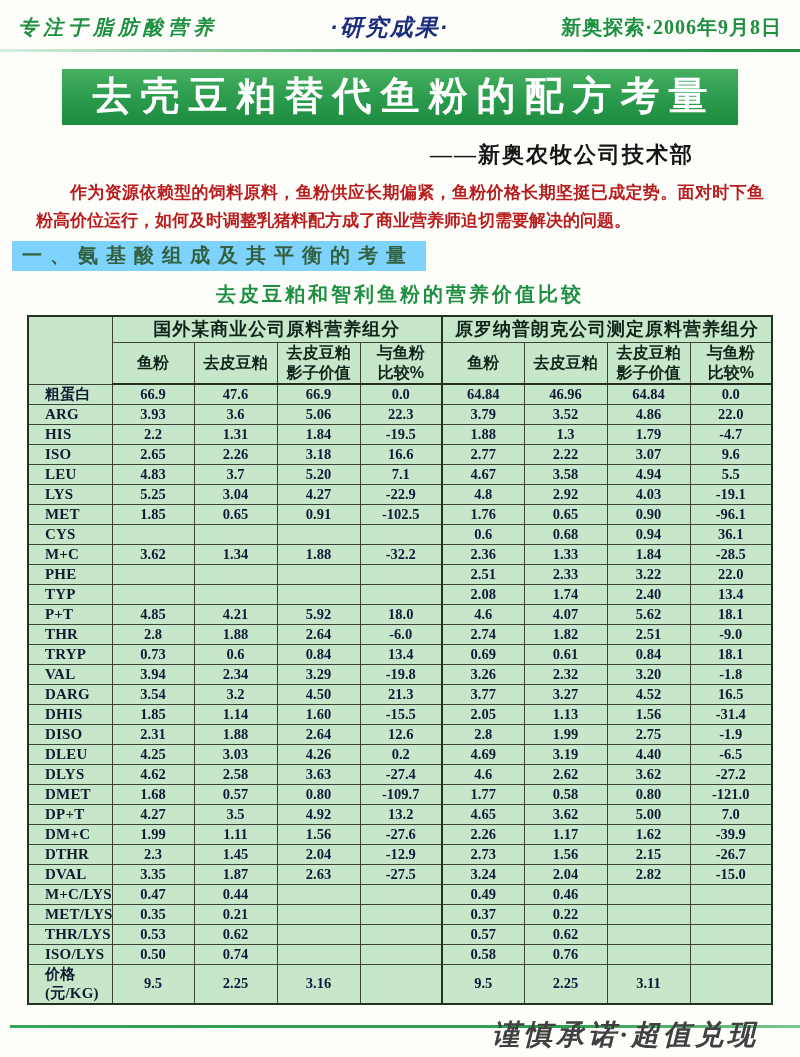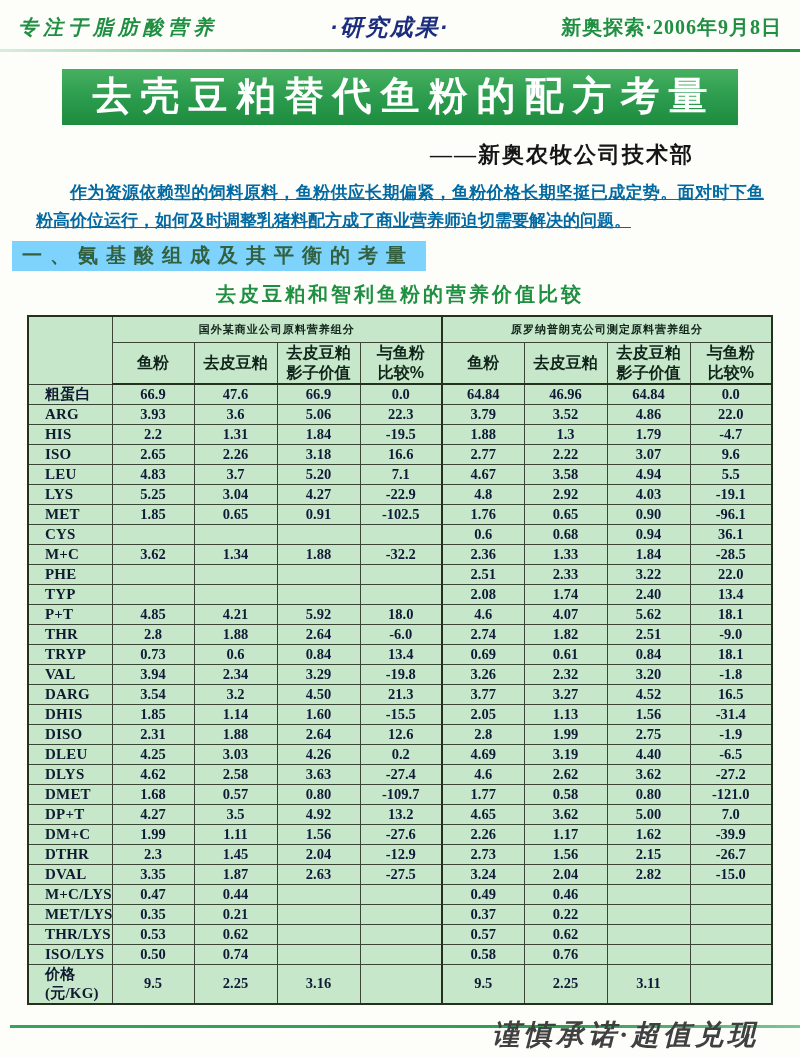--- a/index.html
+++ b/index.html
@@ -23,36 +23,36 @@
             background:linear-gradient(180deg,#46b060 0%,#2a9a4c 55%,#1e8c3f 100%);
             display:flex; justify-content:center; }
   .banner-title { color:#ffffff; font-weight:bold; font-size:39px; letter-spacing:9px;
                   font-family:"Liberation Sans", sans-serif; text-indent:9px; }
 
   .byline { text-align:right; padding-right:106px; margin-top:15px;
             font-size:22px; font-weight:bold; color:#161616; letter-spacing:2px; }
 
   
   .para { margin:9px 36px 0 36px; font-size:17px; line-height:1.62;
-          text-align:justify; text-indent:2em; color:#0369a1; font-weight:bold;text-decoration:underline; }
+          text-align:justify; text-indent:2em; color:#b91c1c; font-weight:bold; }
 
   .section-bar { display:inline-block; margin:7px 0 0 12px; background:#7dd3fc;
                  color:#33603f; font-weight:bold; font-size:20px; letter-spacing:8px;
                  padding:1px 12px 2px 10px; font-family:"Liberation Sans", sans-serif; }
 
   .table-title { text-align:center; color:#1f8f41; font-weight:bold; font-size:20px;
                  letter-spacing:3px; margin:10px 0 7px 0;
                  font-family:"Liberation Sans", sans-serif; }
 
   
   table.nutrition { width:744px; margin:0 auto; border-collapse:collapse;
                     background:#c6e7c9; border:2px solid #25301f;
                     font-family:"Liberation Serif", serif; table-layout:fixed; }
   table.nutrition th, table.nutrition td { border:1px solid #3c4436; }
-  th.group { height:26px; font-size:11px; font-weight:bold; color:#10241a;
+  th.group { height:26px; font-size:18px; font-weight:bold; color:#10241a;
              letter-spacing:1px;
              font-family:"Liberation Sans", sans-serif; }
   th.sub { height:42px; font-size:16px; font-weight:bold; color:#10241a;
            text-align:center; white-space:pre-line; line-height:1.25;
            font-family:"Liberation Sans", sans-serif; }
   th.corner { width:84px; }
   td.rowlabel { text-align:left; padding-left:16px; font-weight:bold; font-size:15px;
                 color:#101a30; letter-spacing:0.2px; }
   td.cell { text-align:center; font-weight:bold; font-size:14.5px; color:#101a38;
             height:20px; padding:0 2px; }

